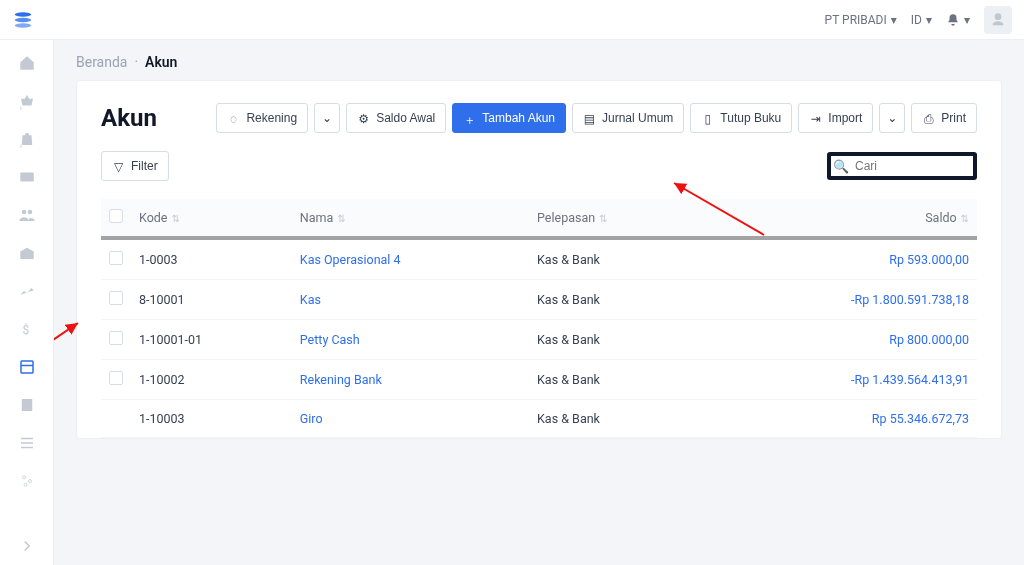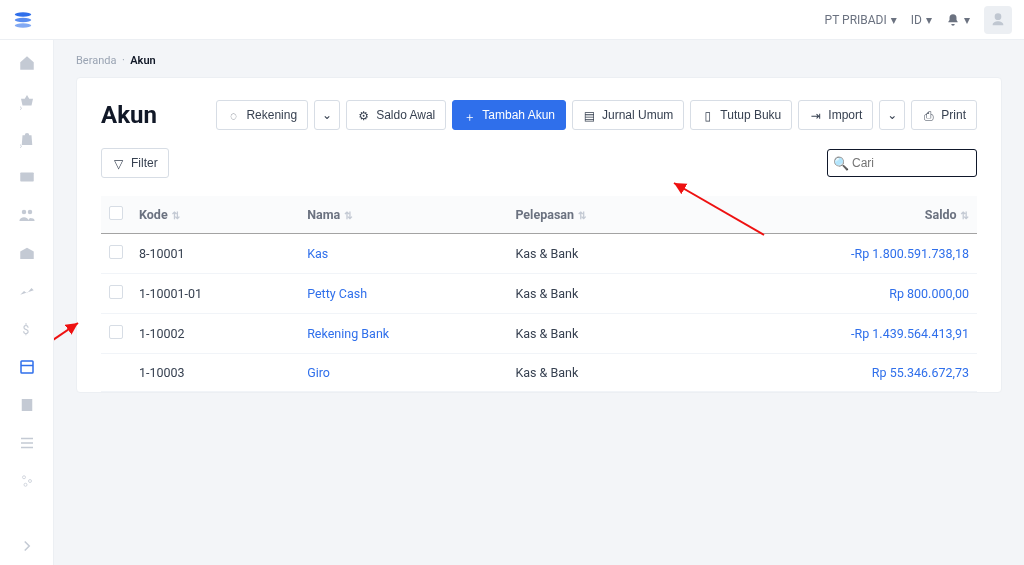--- a/index.html
+++ b/index.html
@@ -11,37 +11,37 @@
   .top-right{display:flex;align-items:center;gap:14px;color:#6b7280;font-size:12px}
   .top-right .item{display:flex;align-items:center;gap:4px;cursor:pointer}
   .avatar-box{width:28px;height:28px;border-radius:4px;background:#eceff3;display:flex;align-items:center;justify-content:center;color:#c0c7d1}
   
   .rail{position:absolute;left:0;top:40px;bottom:0;width:54px;background:#fff;border-right:1px solid #eceff3;display:flex;flex-direction:column;align-items:center;padding-top:14px;gap:20px;color:#c4cad4}
   .rail .ic{width:18px;height:18px;cursor:pointer}
   .rail .active{color:#2f6feb}
   .rail-bottom{margin-top:auto;margin-bottom:10px}
   
   .content{position:absolute;left:54px;right:0;top:40px;bottom:0;overflow:hidden}
-  .crumb{padding:14px 22px 10px;color:#9aa4b3;font-size:11px}
+  .crumb{padding:14px 22px 10px;color:#9aa4b3;font-size:14px}
   .crumb b{color:#111827;font-weight:600}
   .panel{margin:0 22px;background:#fff;border:1px solid #eceff3;border-radius:4px;padding:22px 24px 0}
   .panel h1{font-size:24px;font-weight:700;color:#111827}
   .panel-head{display:flex;align-items:center;justify-content:space-between;margin-bottom:18px}
   .btnbar{display:flex;gap:6px;align-items:center}
   .btn{height:30px;padding:0 10px;border:1px solid #d7dde5;border-radius:3px;background:#fff;font-size:12px;color:#374151;display:inline-flex;align-items:center;gap:6px;cursor:pointer;white-space:nowrap}
   .btn.caret{width:26px;padding:0;justify-content:center}
   .btn.primary{background:#2f6feb;border-color:#2f6feb;color:#fff}
   .btn .i{width:13px;height:13px;display:inline-block}
   .subbar{display:flex;align-items:center;justify-content:space-between;margin-bottom:18px}
   .search{position:relative}
-  .search input{height:28px;width:150px;border:1px solid #0f172a;border-radius:3px;padding:0 8px 0 24px;font-size:12px;color:#374151}
+  .search input{height:28px;width:150px;border:4px solid #0f172a;border-radius:3px;padding:0 8px 0 24px;font-size:12px;color:#374151}
   .search .mag{position:absolute;left:6px;top:7px;color:#9aa4b3}
   
   table{width:100%;border-collapse:collapse;font-size:12.5px}
-  th{color:#6b7280;font-weight:700;text-align:left;padding:10px 8px;border-bottom:1px solid #a3a3a3;background:#fafbfc}
+  th{color:#6b7280;font-weight:400;text-align:left;padding:10px 8px;border-bottom:4px solid #a3a3a3;background:#fafbfc}
   th:last-child{text-align:right}
   td{padding:11px 8px;border-bottom:1px solid #f1f4f8;color:#374151}
   td:last-child{text-align:right}
   .chk{width:14px;height:14px;border:1px solid #d7dde5;border-radius:2px;display:inline-block;background:#fff}
   td.link{color:#2f6feb;cursor:pointer}
   td.saldo{color:#2f6feb;font-variant-numeric:tabular-nums}
   .sort{color:#c4cad4;font-size:10px;margin-left:4px}
   
   .arrow{position:absolute;pointer-events:none}
   .arrow svg{overflow:visible}
@@ -193,20 +193,27 @@
           <th style="width:28px"><span class="chk"></span></th>
           <th><span>Kode</span><span class="sort">⇅</span></th>
           <th><span>Nama</span><span class="sort">⇅</span></th>
           <th><span>Pelepasan</span><span class="sort">⇅</span></th>
           <th><span>Saldo</span><span class="sort">⇅</span></th>
         </tr>
       </thead>
       <tbody id="tbody">
           <tr>
             <td><span class="chk"></span></td>
+            <td>1-0003</td>
+            <td class="link">Kas Operasional 4</td>
+            <td>Kas &amp; Bank</td>
+            <td class="saldo">Rp 593.000,00</td>
+          </tr>
+          <tr>
+            <td><span class="chk"></span></td>
             <td>8-10001</td>
             <td class="link">Kas</td>
             <td>Kas &amp; Bank</td>
             <td class="saldo">-Rp 1.800.591.738,18</td>
           </tr>
           <tr>
             <td><span class="chk"></span></td>
             <td>1-10001-01</td>
             <td class="link">Petty Cash</td>
             <td>Kas &amp; Bank</td>

